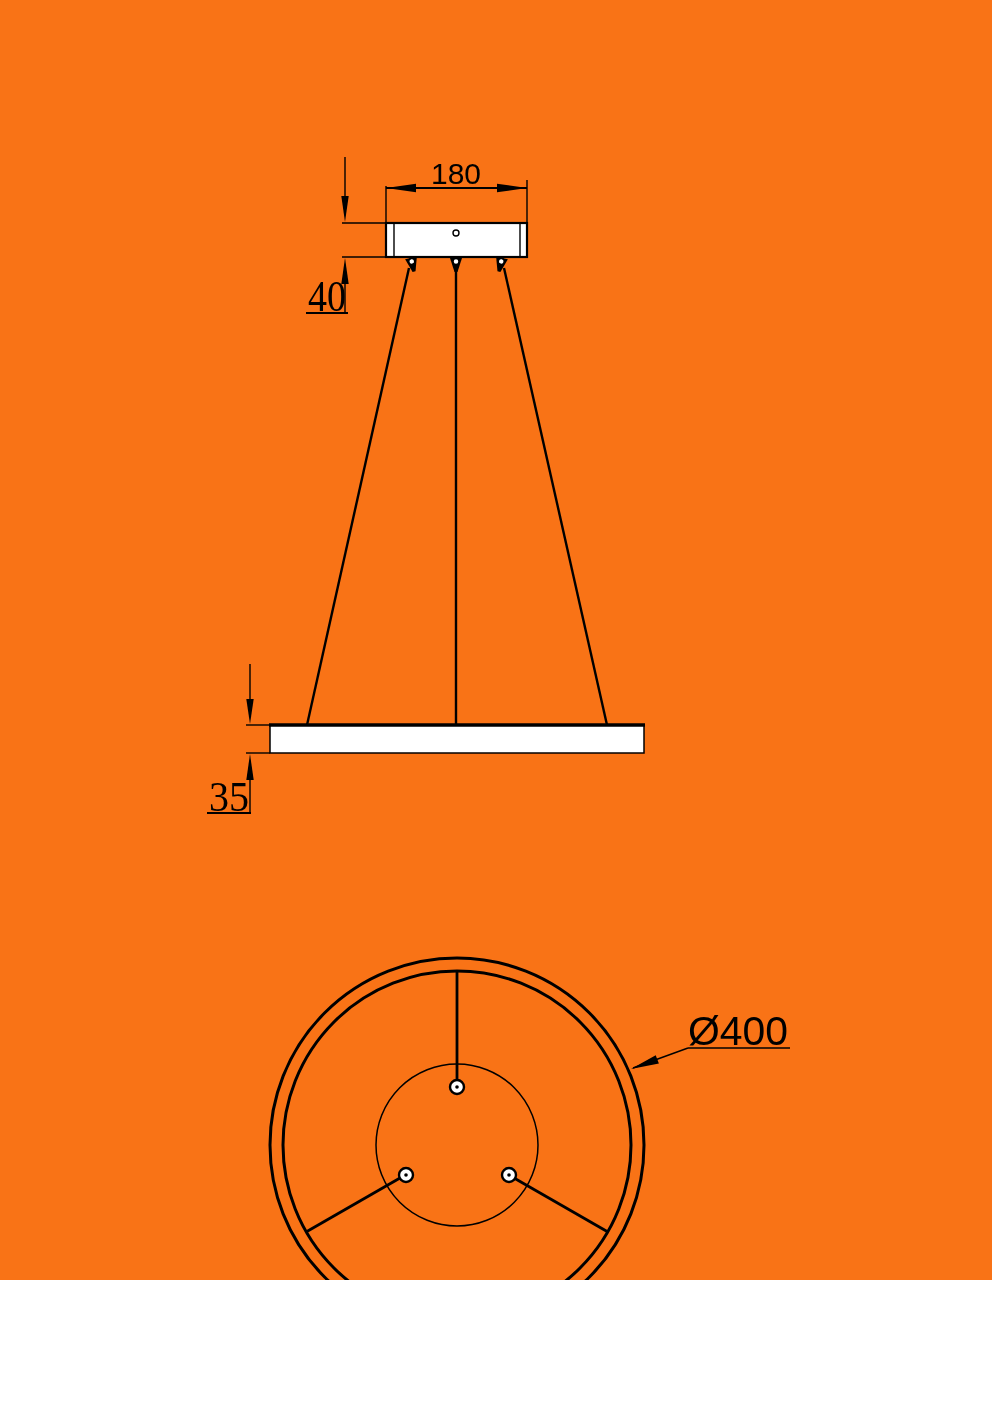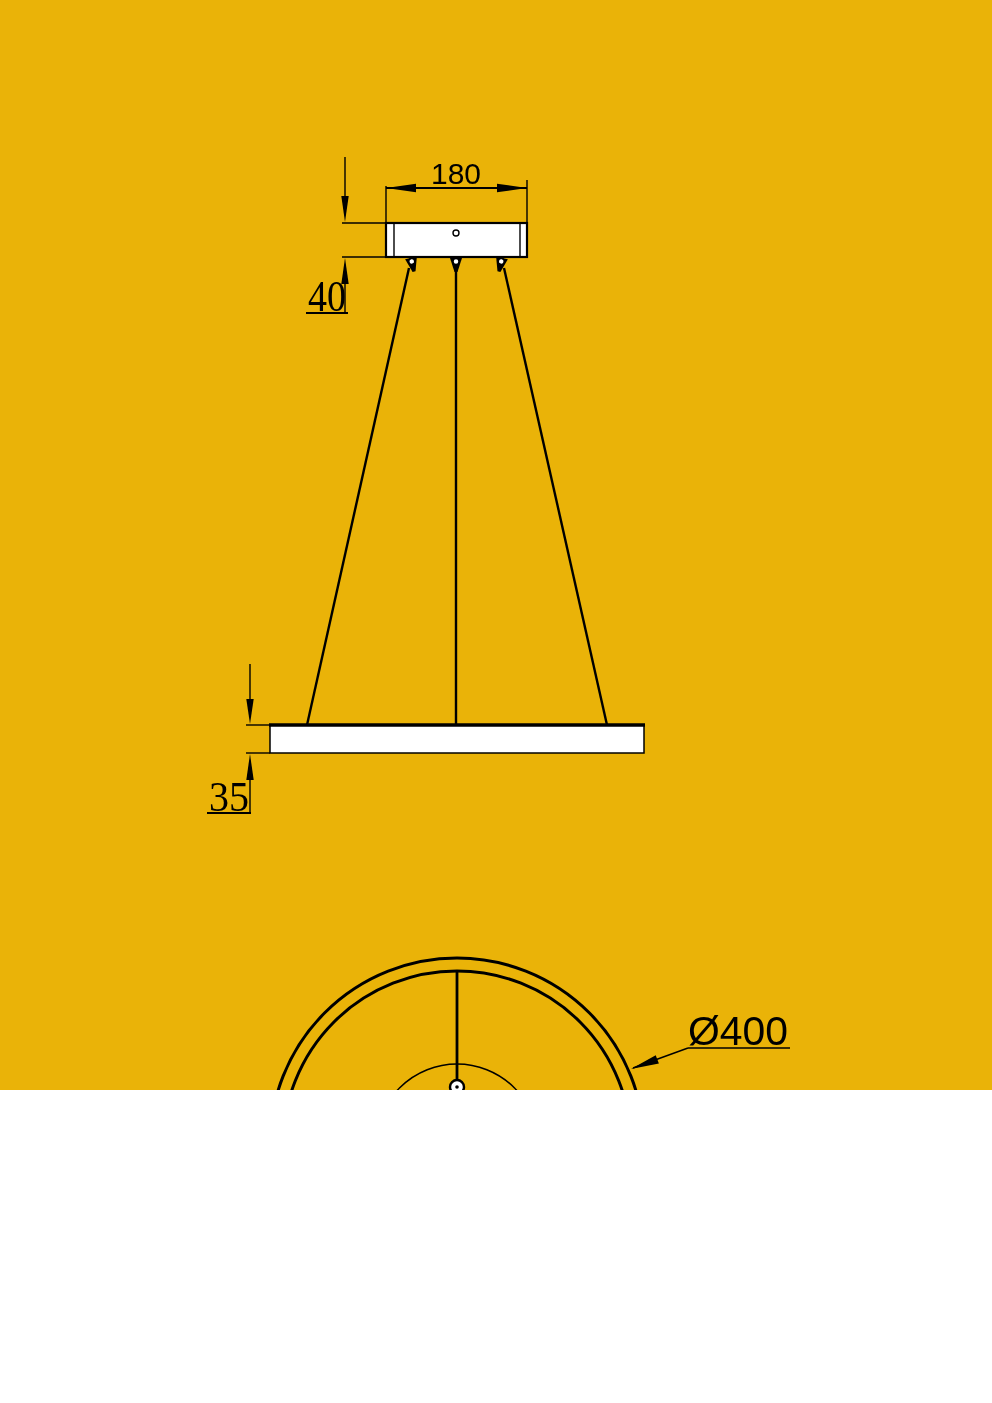--- a/index.html
+++ b/index.html
@@ -3,22 +3,22 @@
 <meta charset="utf-8">
 <style>
   html, body {
     margin: 0;
     padding: 0;
     background: #ffffff;
   }
   .page {
     position: relative;
     width: 992px;
-    height: 1090px;
-    background: #eab308;
+    height: 1280px;
+    background: #f97316;
     overflow: hidden;
   }
   svg { display: block; }
   .dim-text-sans {
     font-family: "Liberation Sans", "DejaVu Sans", sans-serif;
     fill: #000000;
   }
   .dim-text-serif {
     font-family: "Liberation Serif", "DejaVu Serif", serif;
     fill: #000000;

